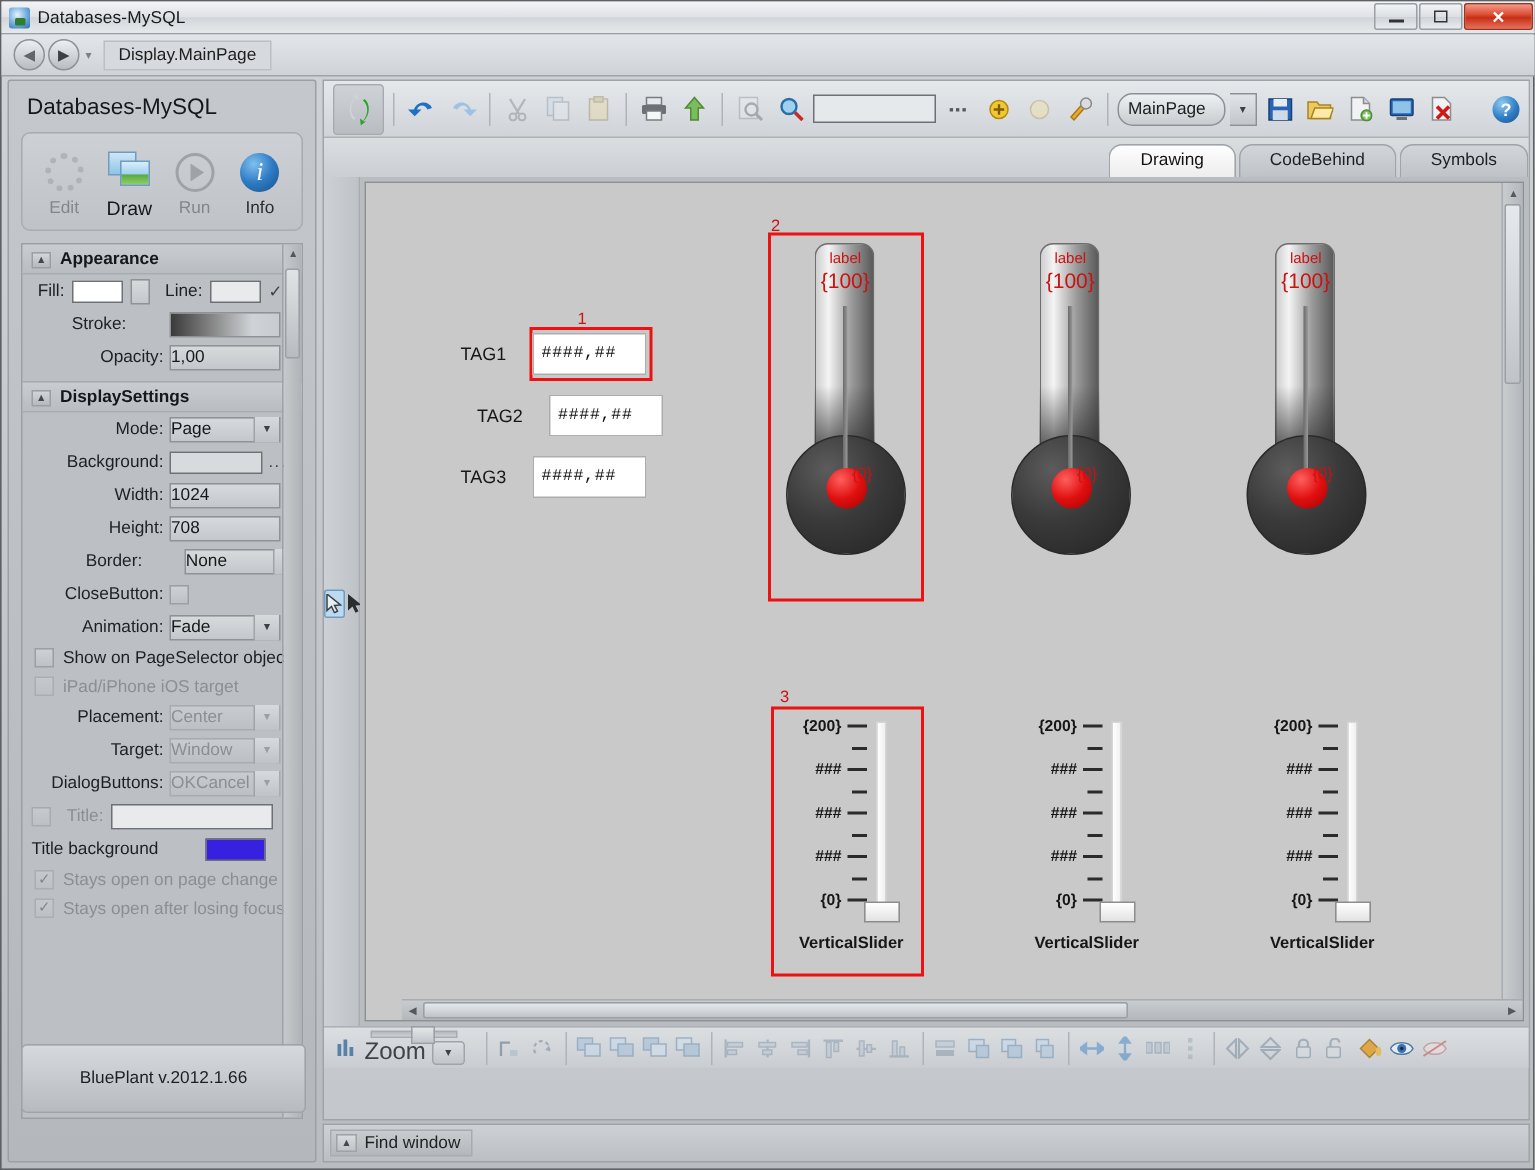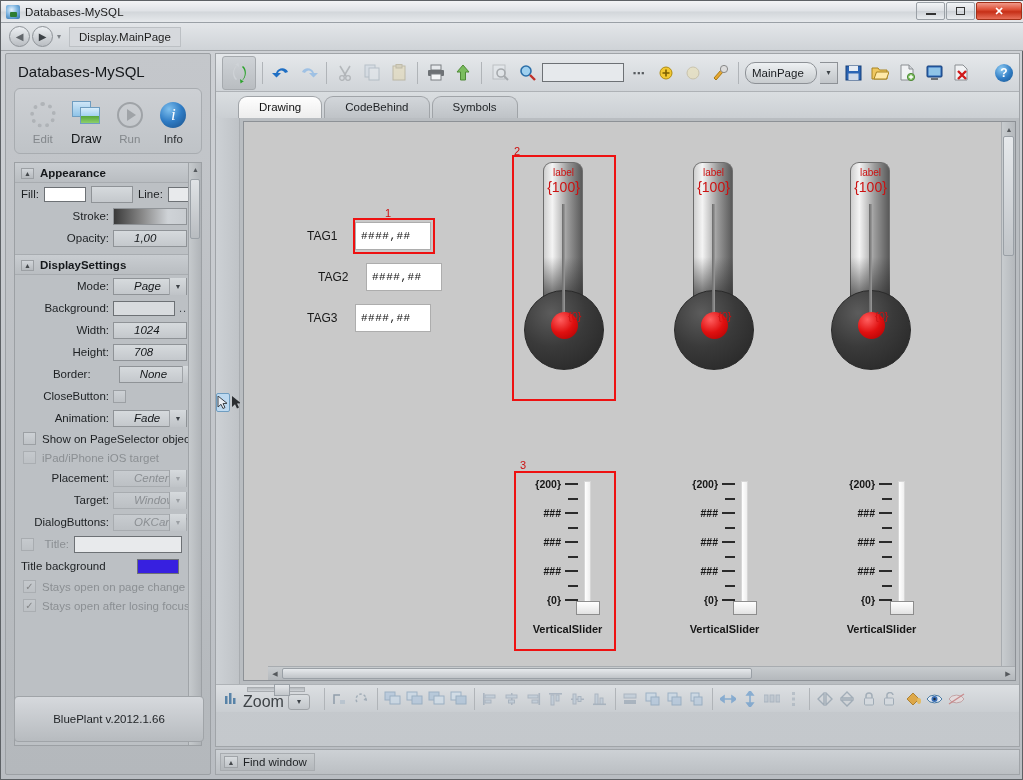--- a/index.html
+++ b/index.html
@@ -119,21 +119,21 @@
   }
   .secthead .tw { width:13px;height:11px;background:linear-gradient(180deg,#d2d6da,#b6babe);
     border:1px solid #9ca0a4;display:flex;align-items:center;justify-content:center;font-size:7px;color:#44484c;}
   .secthead .tx { font-size:11.5px; font-weight:bold; color:#15181b; }
   .prow { display:flex; align-items:center; padding:2px 8px; gap:4px; height:22px; }
   .prow .lab { font-size:11.5px; color:#1d2023; text-align:right; }
   .prow .lab.dim { color:#8b8f93; }
   .ctl {
     background:linear-gradient(180deg,#d6dadd 0%, #c4c8cc 100%);
     border:1px solid #8f9397; height:17px; font-size:11.5px; color:#15181b;
-    display:flex; align-items:center; padding:0 20px;font-style:italic;
+    display:flex; align-items:center; padding:0 0;
   }
   .ctl.white { background:#fff; }
   .ctl.dim { color:#8b8f93; background:linear-gradient(180deg,#c8ccd0,#bcc0c4); }
   .dd { position:relative; }
   .dd .arrow { position:absolute; right:0; top:-1px; width:17px; height:17px;
     background:linear-gradient(180deg,#d6dadd,#bfc3c7); border-left:1px solid #a0a4a8;
     display:flex;align-items:center;justify-content:center;font-size:7px;color:#3c4146;}
   .dd.dim .arrow { color:#9b9fa3; }
   .swatch { border:1px solid #6d7175; height:15px; }
   .chk { width:13px;height:13px;background:linear-gradient(180deg,#cdd1d5,#bec2c6);border:1px solid #9ca0a4;}
@@ -182,21 +182,21 @@
     font-size:11.5px;color:#1a1d20;display:flex;align-items:center;
   }
   .pagecaret{width:18px;height:22px;background:linear-gradient(180deg,#e2e5e8,#c2c6ca);
     border:1px solid #8d9196;border-left:none;display:flex;align-items:center;justify-content:center;font-size:8px;color:#3c4146;}
   .helpicon{width:18px;height:18px;border-radius:50%;
     background:radial-gradient(circle at 35% 28%,#8fcbf2 0%,#2f7cc4 55%,#19538a 100%);
     color:#fff;font-size:12px;font-weight:bold;display:flex;align-items:center;justify-content:center;}
 
   
   .tabs { display:flex; align-items:flex-end; height:26px; padding-left:22px; gap:2px;
-    background:linear-gradient(180deg,#dadee1,#cbcfd3); }
+    background:linear-gradient(180deg,#dadee1,#cbcfd3);justify-content:flex-end; }
   .tab {
     padding:4px 20px 5px 20px; font-size:11.5px; color:#1d2023;
     background:linear-gradient(180deg,#d2d6da 0%, #bfc3c7 100%);
     border:1px solid #a0a4a8; border-bottom:none;
     border-radius:9px 9px 0 0;
   }
   .tab.active { background:linear-gradient(180deg,#fefefe 0%, #ededed 100%); color:#111; }
 
   .canvasrow { display:flex; height: 566px; }
   .vtools {
@@ -393,21 +393,21 @@
         <div class="prow" style="gap:5px;padding-left:6px;">
           <div class="lab" style="width:22px;">Fill:</div>
           <div class="ctl white swatch" style="width:34px;"></div>
           <div class="ctl" style="width:13px;"></div>
           <div class="lab" style="width:30px;">Line:</div>
           <div class="ctl swatch" style="width:34px;background:#e8eaec;"></div>
           <div style="font-size:11px;color:#3c4146;">✓</div>
         </div>
 
         <div class="prow">
-          <div class="lab" style="width:86px;">Stroke:</div>
+          <div class="lab" style="width:86px;text-align:center;">Stroke:</div>
           <div class="ctl" style="width:74px;background:linear-gradient(90deg,#3a3a3a 0%,#8a8a8a 40%,#cfd3d7 75%,#c8ccd0 100%);"></div>
         </div>
 
         <div class="prow">
           <div class="lab" style="width:86px;">Opacity:</div>
           <div class="ctl" style="width:74px;">1,00</div>
         </div>
 
         <div class="secthead" style="margin-top:5px;border-top:1px solid #a8acb0;">
           <div class="tw">▲</div>

